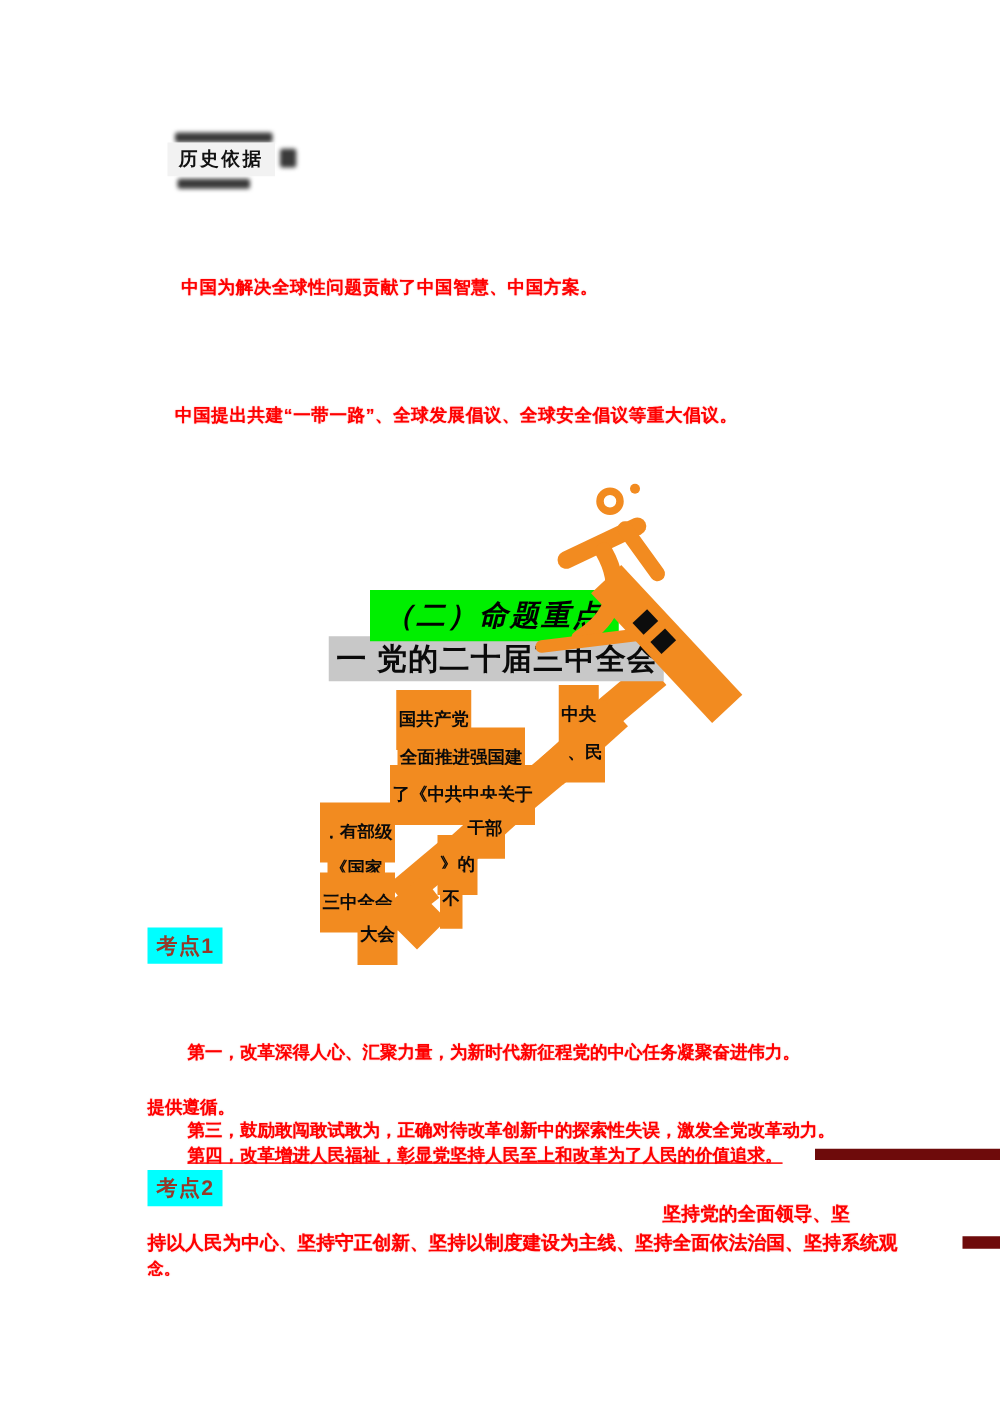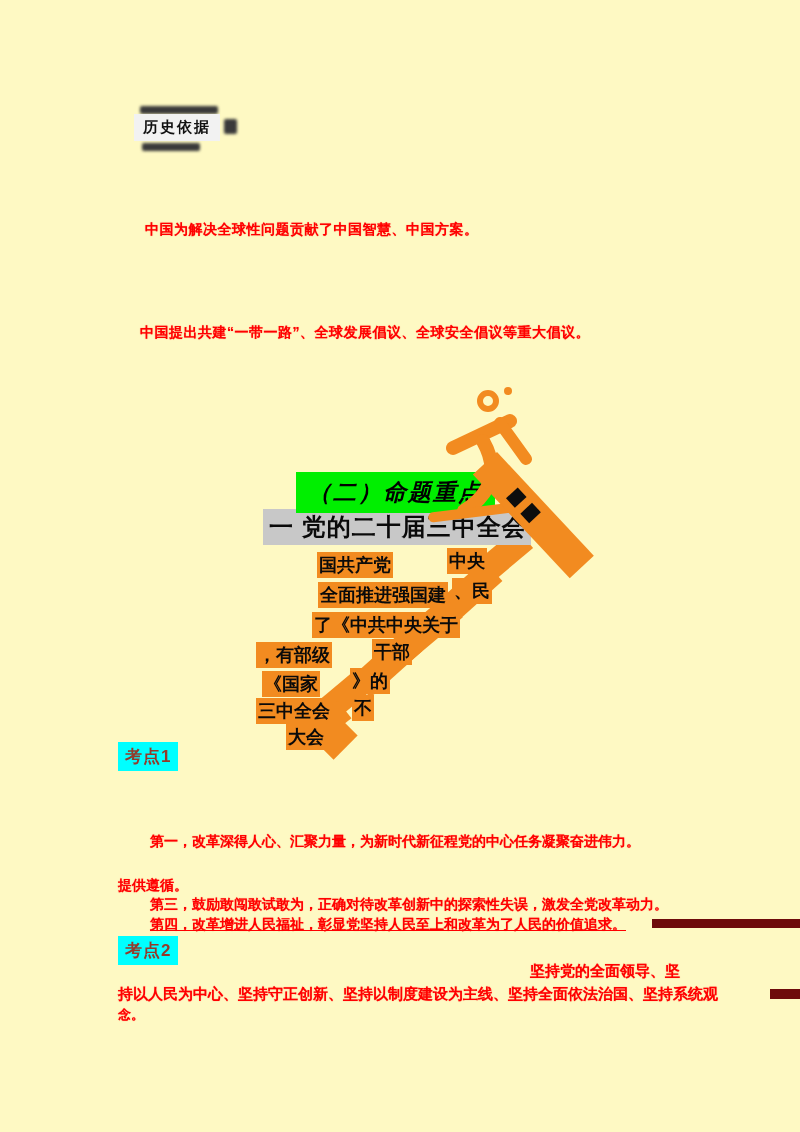--- a/index.html
+++ b/index.html
@@ -1,19 +1,19 @@
 <!DOCTYPE html>
 <html><head>
 <meta charset="utf-8">
 <style>
   * { margin:0; padding:0; box-sizing:border-box; }
   html,body { width:800px; height:1132px; background:#000; overflow:hidden;
               font-family:"Liberation Sans","DejaVu Sans",sans-serif; }
   .abs { position:absolute; }
-  #canvas { position:relative; width:800px; height:1132px; background:#fef9c3; }
+  #canvas { position:relative; width:800px; height:1132px; background:#ffffff; }
 
   
   .hist-box { left:134px; top:114px; background:#f2f2f2; color:#111;
               font-size:15px; font-weight:700; padding:4px 9px; letter-spacing:2px; }
   .smudge { background:#3a3a3a; filter:blur(1.5px); border-radius:2px; }
   .smudge.s1 { left:140px; top:106px; width:78px; height:8px; }
   .smudge.s2 { left:142px; top:143px; width:58px; height:8px; }
   .smudge.s3 { left:224px; top:119px; width:13px; height:15px; }
 
   
@@ -37,21 +37,21 @@
             transform:rotate(-7deg); border-radius:5px; z-index:6; }
   .blob { background:#f28b20; position:absolute; z-index:1; }
   .b1 { left:470px; top:545px; width:62px; height:26px; transform:rotate(-40deg); }
   .b2 { left:432px; top:580px; width:70px; height:28px; transform:rotate(-42deg); }
   .b3 { left:392px; top:615px; width:70px; height:28px; transform:rotate(-40deg); }
   .b4 { left:352px; top:650px; width:70px; height:28px; transform:rotate(-42deg); }
   .b5 { left:312px; top:685px; width:60px; height:26px; transform:rotate(-40deg); }
   .b6 { left:300px; top:714px; width:50px; height:22px; transform:rotate(-38deg); }
   .b7 { left:318px; top:722px; width:34px; height:30px; transform:rotate(-45deg); }
   .frag { position:absolute; z-index:2; background:#f28b20; color:#0a0a0a;
-          font-weight:800; font-size:18px; padding:1px 2px; white-space:nowrap; }
+          font-weight:800; font-size:14px; padding:15px 2px; white-space:nowrap; }
   .f0 { left:317px; top:552px; }  .f1 { left:447px; top:548px; }
   .f2 { left:318px; top:582px; }  .f3 { left:452px; top:578px; }
   .f4 { left:312px; top:612px; }  .f5 { left:256px; top:642px; }
   .f6 { left:372px; top:639px; }  .f7 { left:262px; top:671px; }
   .f8 { left:350px; top:668px; }  .f9 { left:256px; top:698px; }
   .f10 { left:352px; top:695px; } .f11 { left:286px; top:724px; }
 
   
   .kd { left:118px; background:#00ffff; color:#943a2a; font-size:17px;
         font-weight:800; padding:3px 7px; letter-spacing:1px; z-index:3; }

